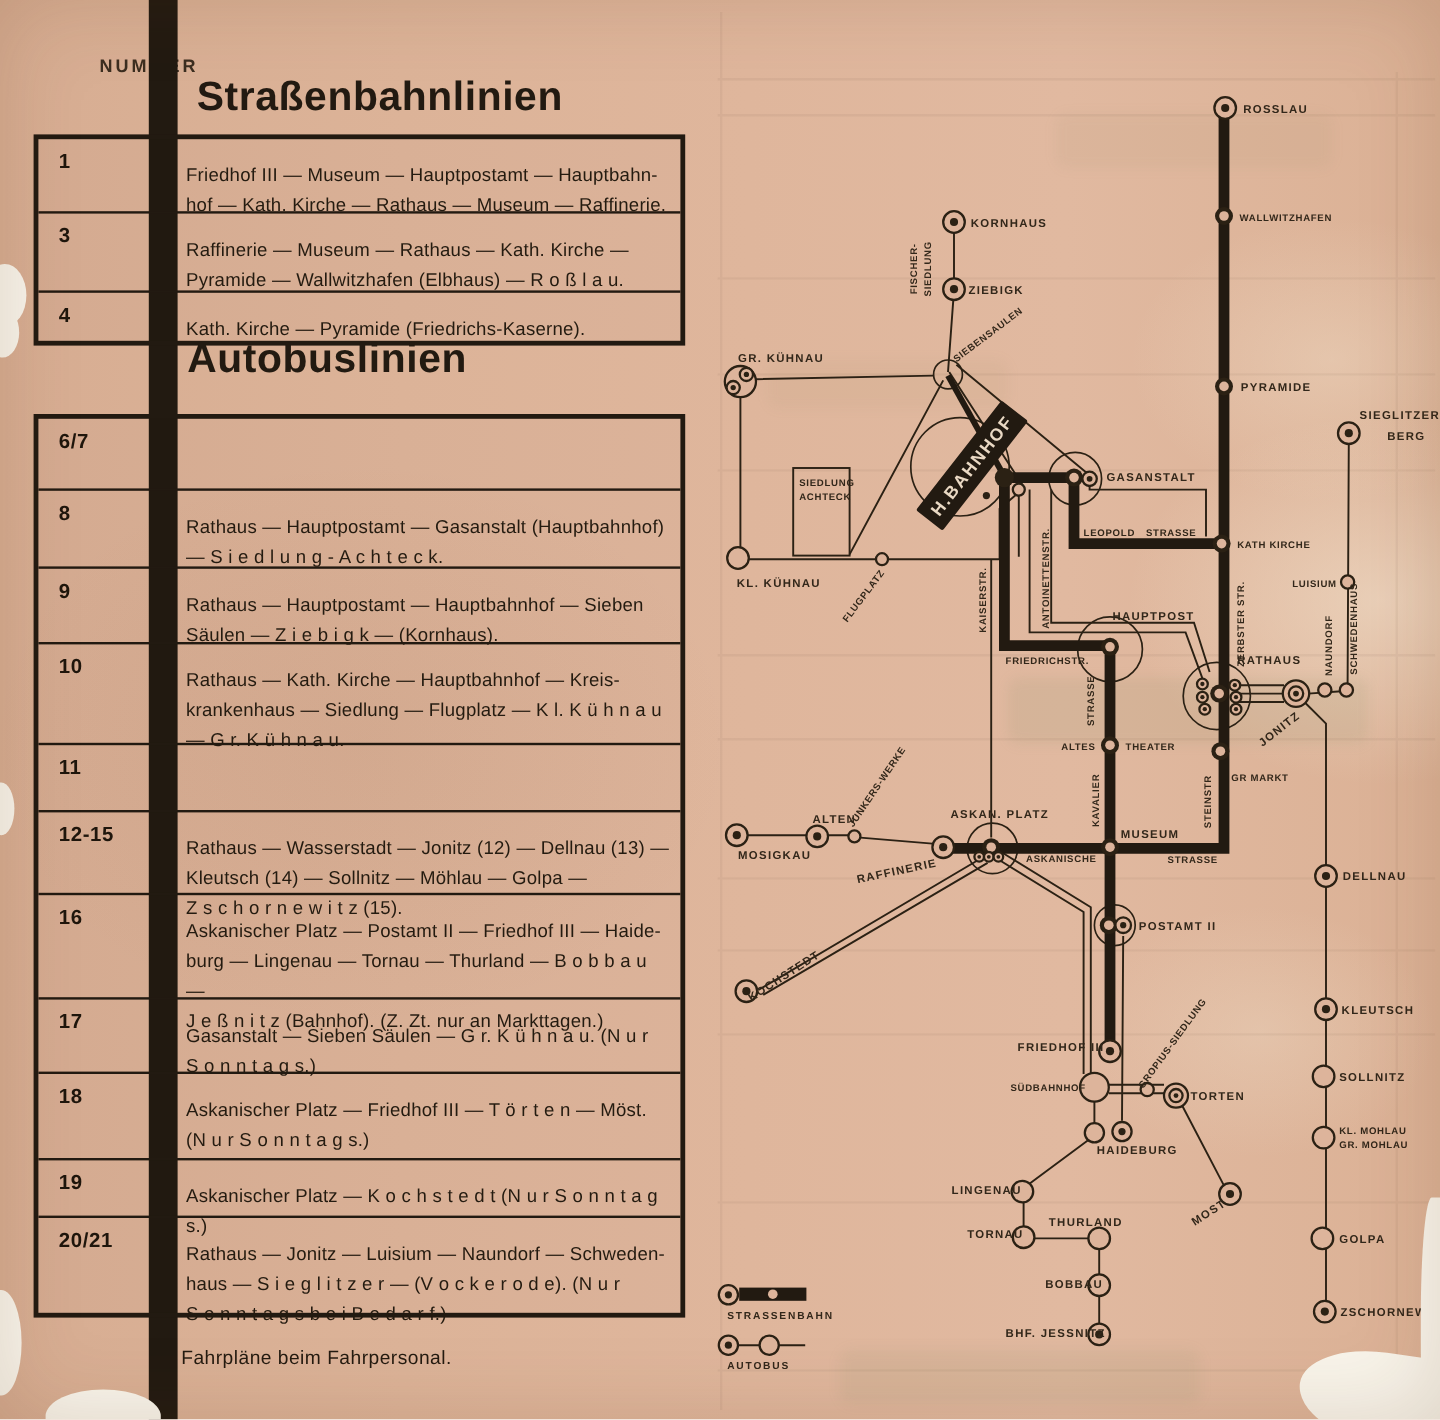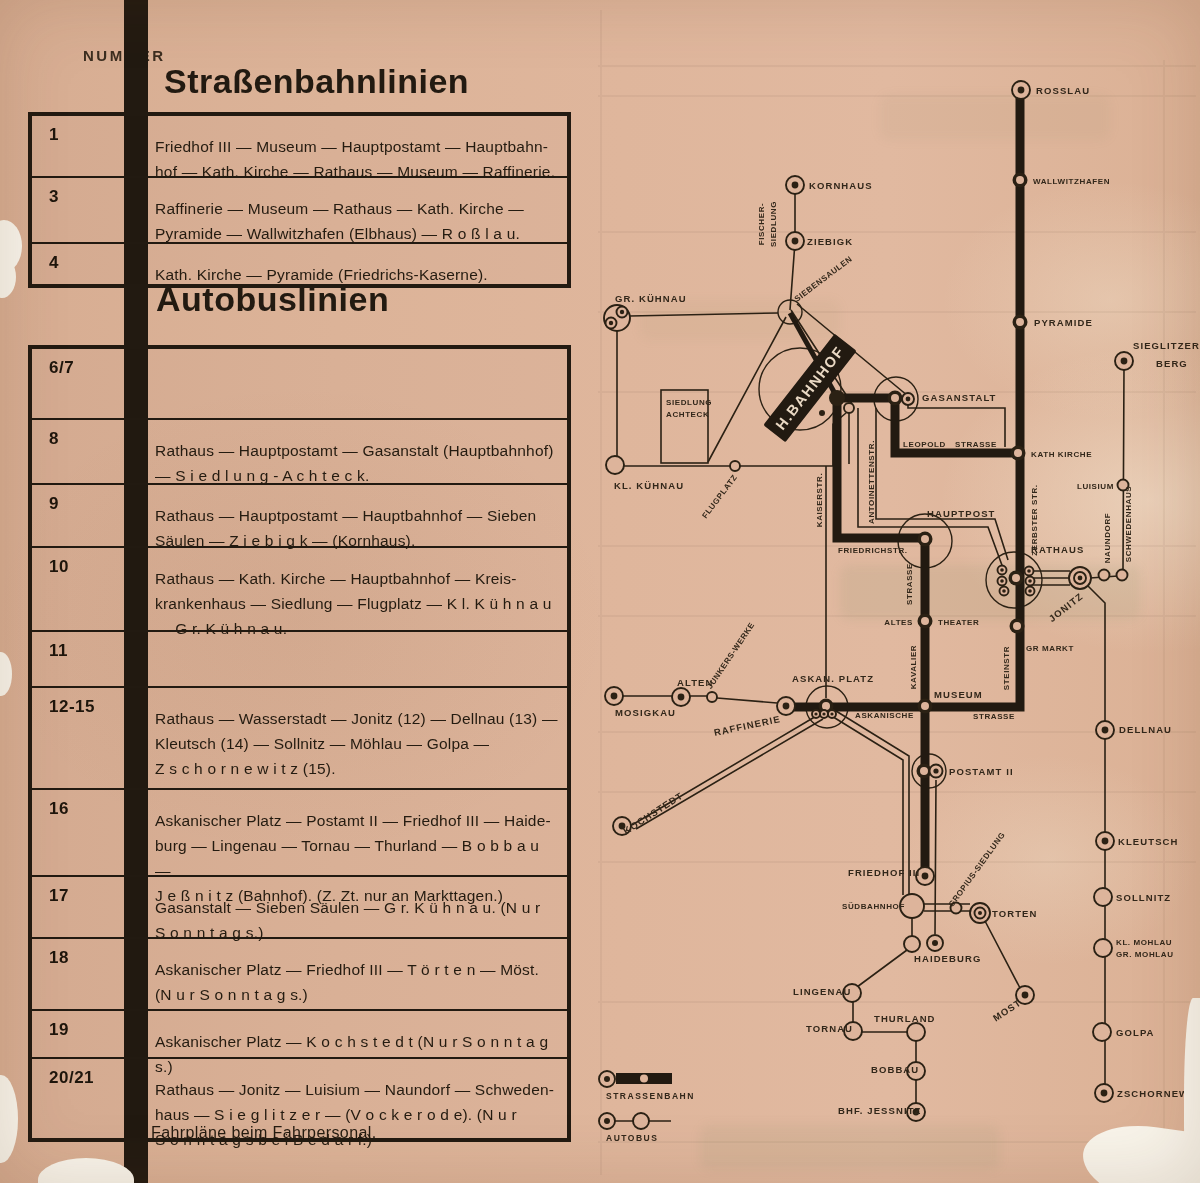--- a/index.html
+++ b/index.html
@@ -404,21 +404,21 @@
     </div>
     <div class="row" style="height:42px">
       <div class="num">4</div>
       <div class="route">Kath. Kirche — Pyramide (Friedrichs-Kaserne).</div>
     </div>
   </div>
 
   <h1 class="title t-bus">Autobuslinien</h1>
 
   <div class="ltable bus-table">
-    <div class="row" style="height:69px">
+    <div class="row" style="height:58px">
       <div class="num">6/7</div>
     </div>
     <div class="row" style="height:65px">
       <div class="num">8</div>
       <div class="route">Rathaus — Hauptpostamt — Gasanstalt (Hauptbahnhof)
 — S i e d l u n g - A c h t e c k.</div>
     </div>
     <div class="row" style="height:63px">
       <div class="num">9</div>
       <div class="route">Rathaus — Hauptpostamt — Hauptbahnhof — Sieben
@@ -426,21 +426,21 @@
     </div>
     <div class="row" style="height:84px">
       <div class="num">10</div>
       <div class="route">Rathaus — Kath. Kirche — Hauptbahnhof — Kreis-
 krankenhaus — Siedlung — Flugplatz — K l. K ü h n a u
 — G r. K ü h n a u.</div>
     </div>
     <div class="row" style="height:56px">
       <div class="num">11</div>
     </div>
-    <div class="row" style="height:102px">
+    <div class="row" style="height:69px">
       <div class="num">12-15</div>
       <div class="route">Rathaus — Wasserstadt — Jonitz (12) — Dellnau (13) —
 Kleutsch (14) — Sollnitz — Möhlau — Golpa —
 Z s c h o r n e w i t z (15).</div>
     </div>
     <div class="row" style="height:87px">
       <div class="num">16</div>
       <div class="route">Askanischer Platz — Postamt II — Friedhof III — Haide-
 burg — Lingenau — Tornau — Thurland — B o b b a u —
 J e ß n i t z (Bahnhof).  (Z. Zt. nur an Markttagen.)</div>

